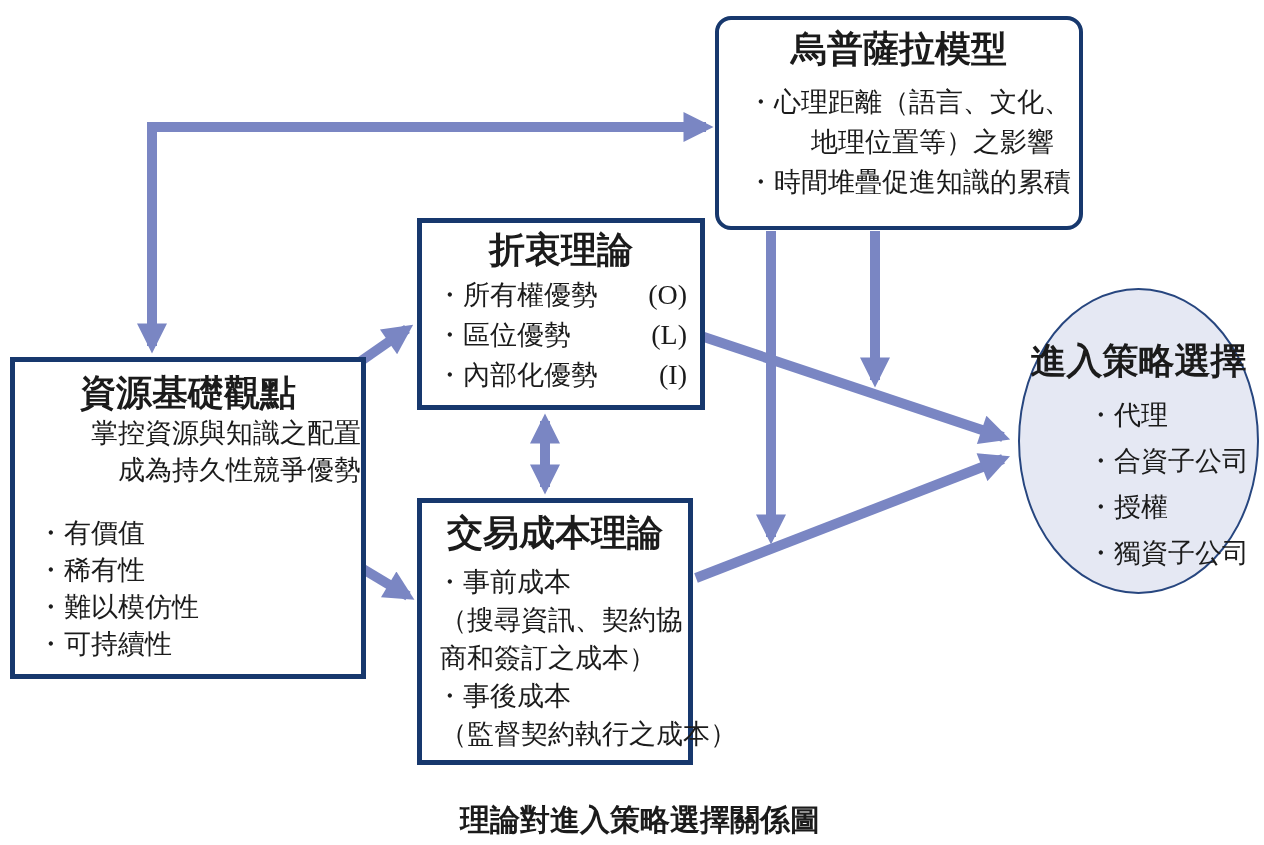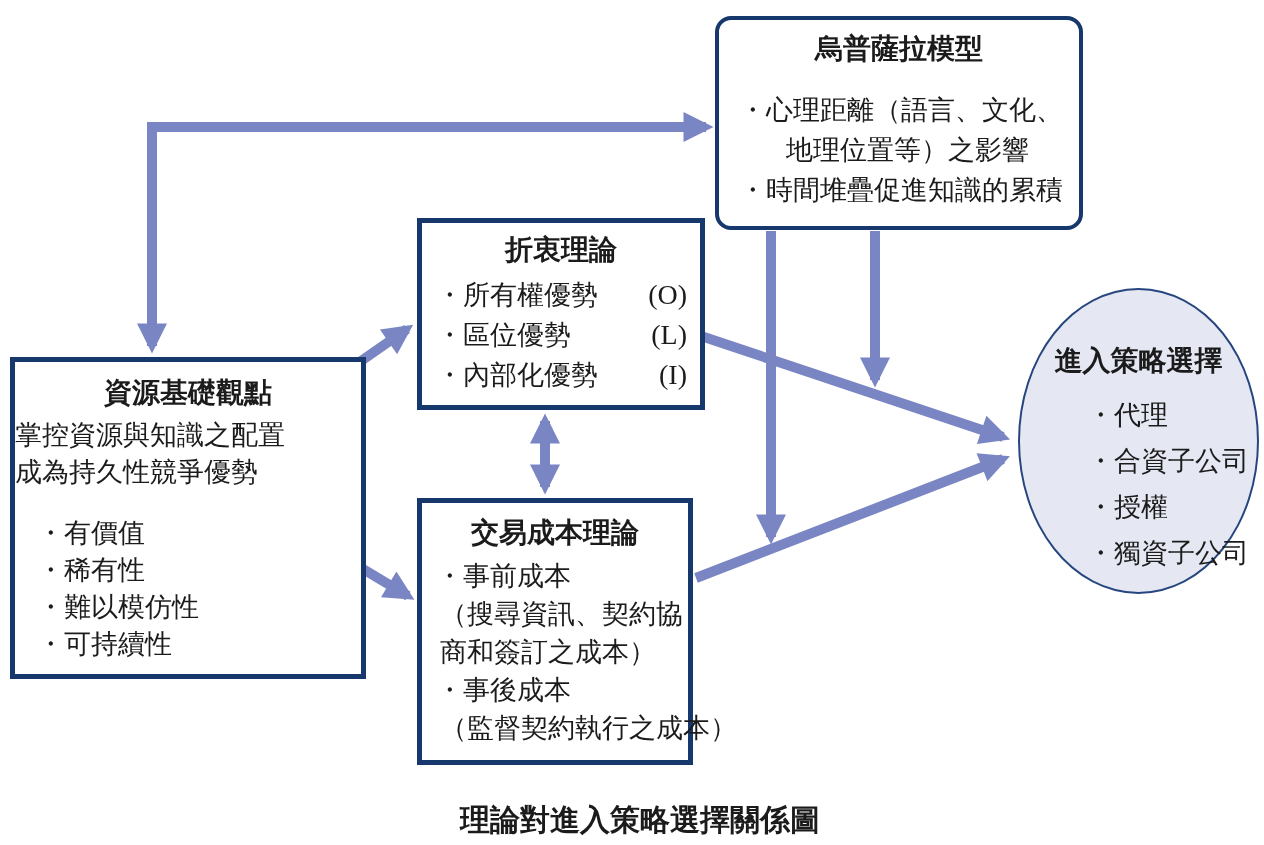--- a/index.html
+++ b/index.html
@@ -5,51 +5,51 @@
   html,body{margin:0;padding:0;background:#ffffff;}
   #canvas{
     position:relative;width:1264px;height:845px;background:#ffffff;overflow:hidden;
     font-family:"Liberation Sans",sans-serif;color:#1b1b1b;
   }
   
   #arrow-layer{position:absolute;left:0;top:0;width:1264px;height:845px;z-index:1;}
   
   .node{position:absolute;background:#ffffff;border:5px solid #17386d;box-sizing:border-box;z-index:2;}
   .node-rounded{border-width:4px;border-radius:16px;}
-  .node-title{font-size:28px;font-weight:700;text-align:center;line-height:34px;}
+  .node-title{font-size:36px;font-weight:700;text-align:center;line-height:34px;}
   .body-line{font-size:27px;line-height:40px;white-space:nowrap;}
 
   
   #box-uppsala{left:715px;top:16px;width:368px;height:214px;}
   #box-uppsala .node-title{margin-top:12px;}
-  #box-uppsala .lines{margin-top:24px;}
+  #box-uppsala .lines{margin-top:16px;text-align:center;}
   #box-uppsala .l-bullet{padding-left:20px;}
   #box-uppsala .l-cont{padding-left:67px;}
 
   
   #box-eclectic{left:417px;top:218px;width:288px;height:192px;}
   #box-eclectic .node-title{margin-top:10px;}
   #box-eclectic .rows{margin-top:8px;}
   #box-eclectic .row{display:flex;justify-content:space-between;align-items:baseline;
     padding:0 13px 0 14px;line-height:40px;}
   #box-eclectic .row .t{font-size:27px;white-space:nowrap;}
   #box-eclectic .row .tag{font-family:"Liberation Serif",serif;font-size:28px;}
 
   
   #box-rbv{left:10px;top:357px;width:356px;height:322px;}
   #box-rbv .node-title{margin-top:16px;line-height:30px;}
-  #box-rbv .subtitle{margin-top:9px;text-align:left;}
+  #box-rbv .subtitle{margin-top:9px;text-align:right;font-family:Liberation Mono, monospace;}
   #box-rbv .subtitle div{font-size:27px;line-height:37px;white-space:nowrap;}
   #box-rbv .bullets{margin-top:24px;padding-left:22px;}
   #box-rbv .bullets div{font-size:27px;line-height:37px;white-space:nowrap;}
 
   
   #box-tct{left:417px;top:498px;width:276px;height:267px;}
   #box-tct .node-title{margin-top:12px;line-height:36px;}
-  #box-tct .lines{margin-top:6px;}
+  #box-tct .lines{margin-top:12px;}
   #box-tct .l{font-size:27px;line-height:38px;white-space:nowrap;}
   #box-tct .l-bullet{padding-left:14px;}
   #box-tct .l-paren{padding-left:18px;}
 
   
   #ellipse-entry{left:1018px;top:288px;width:241px;height:306px;background:#e5e8f3;
     border:2px solid #27467f;border-radius:50%;box-sizing:border-box;position:absolute;z-index:2;}
   #ellipse-entry .node-title{margin-top:54px;}
   #ellipse-entry .bullets{margin-top:14px;padding-left:27px;}
   #ellipse-entry .bullets div{font-size:27px;line-height:46px;white-space:nowrap;margin-left:40px;}

